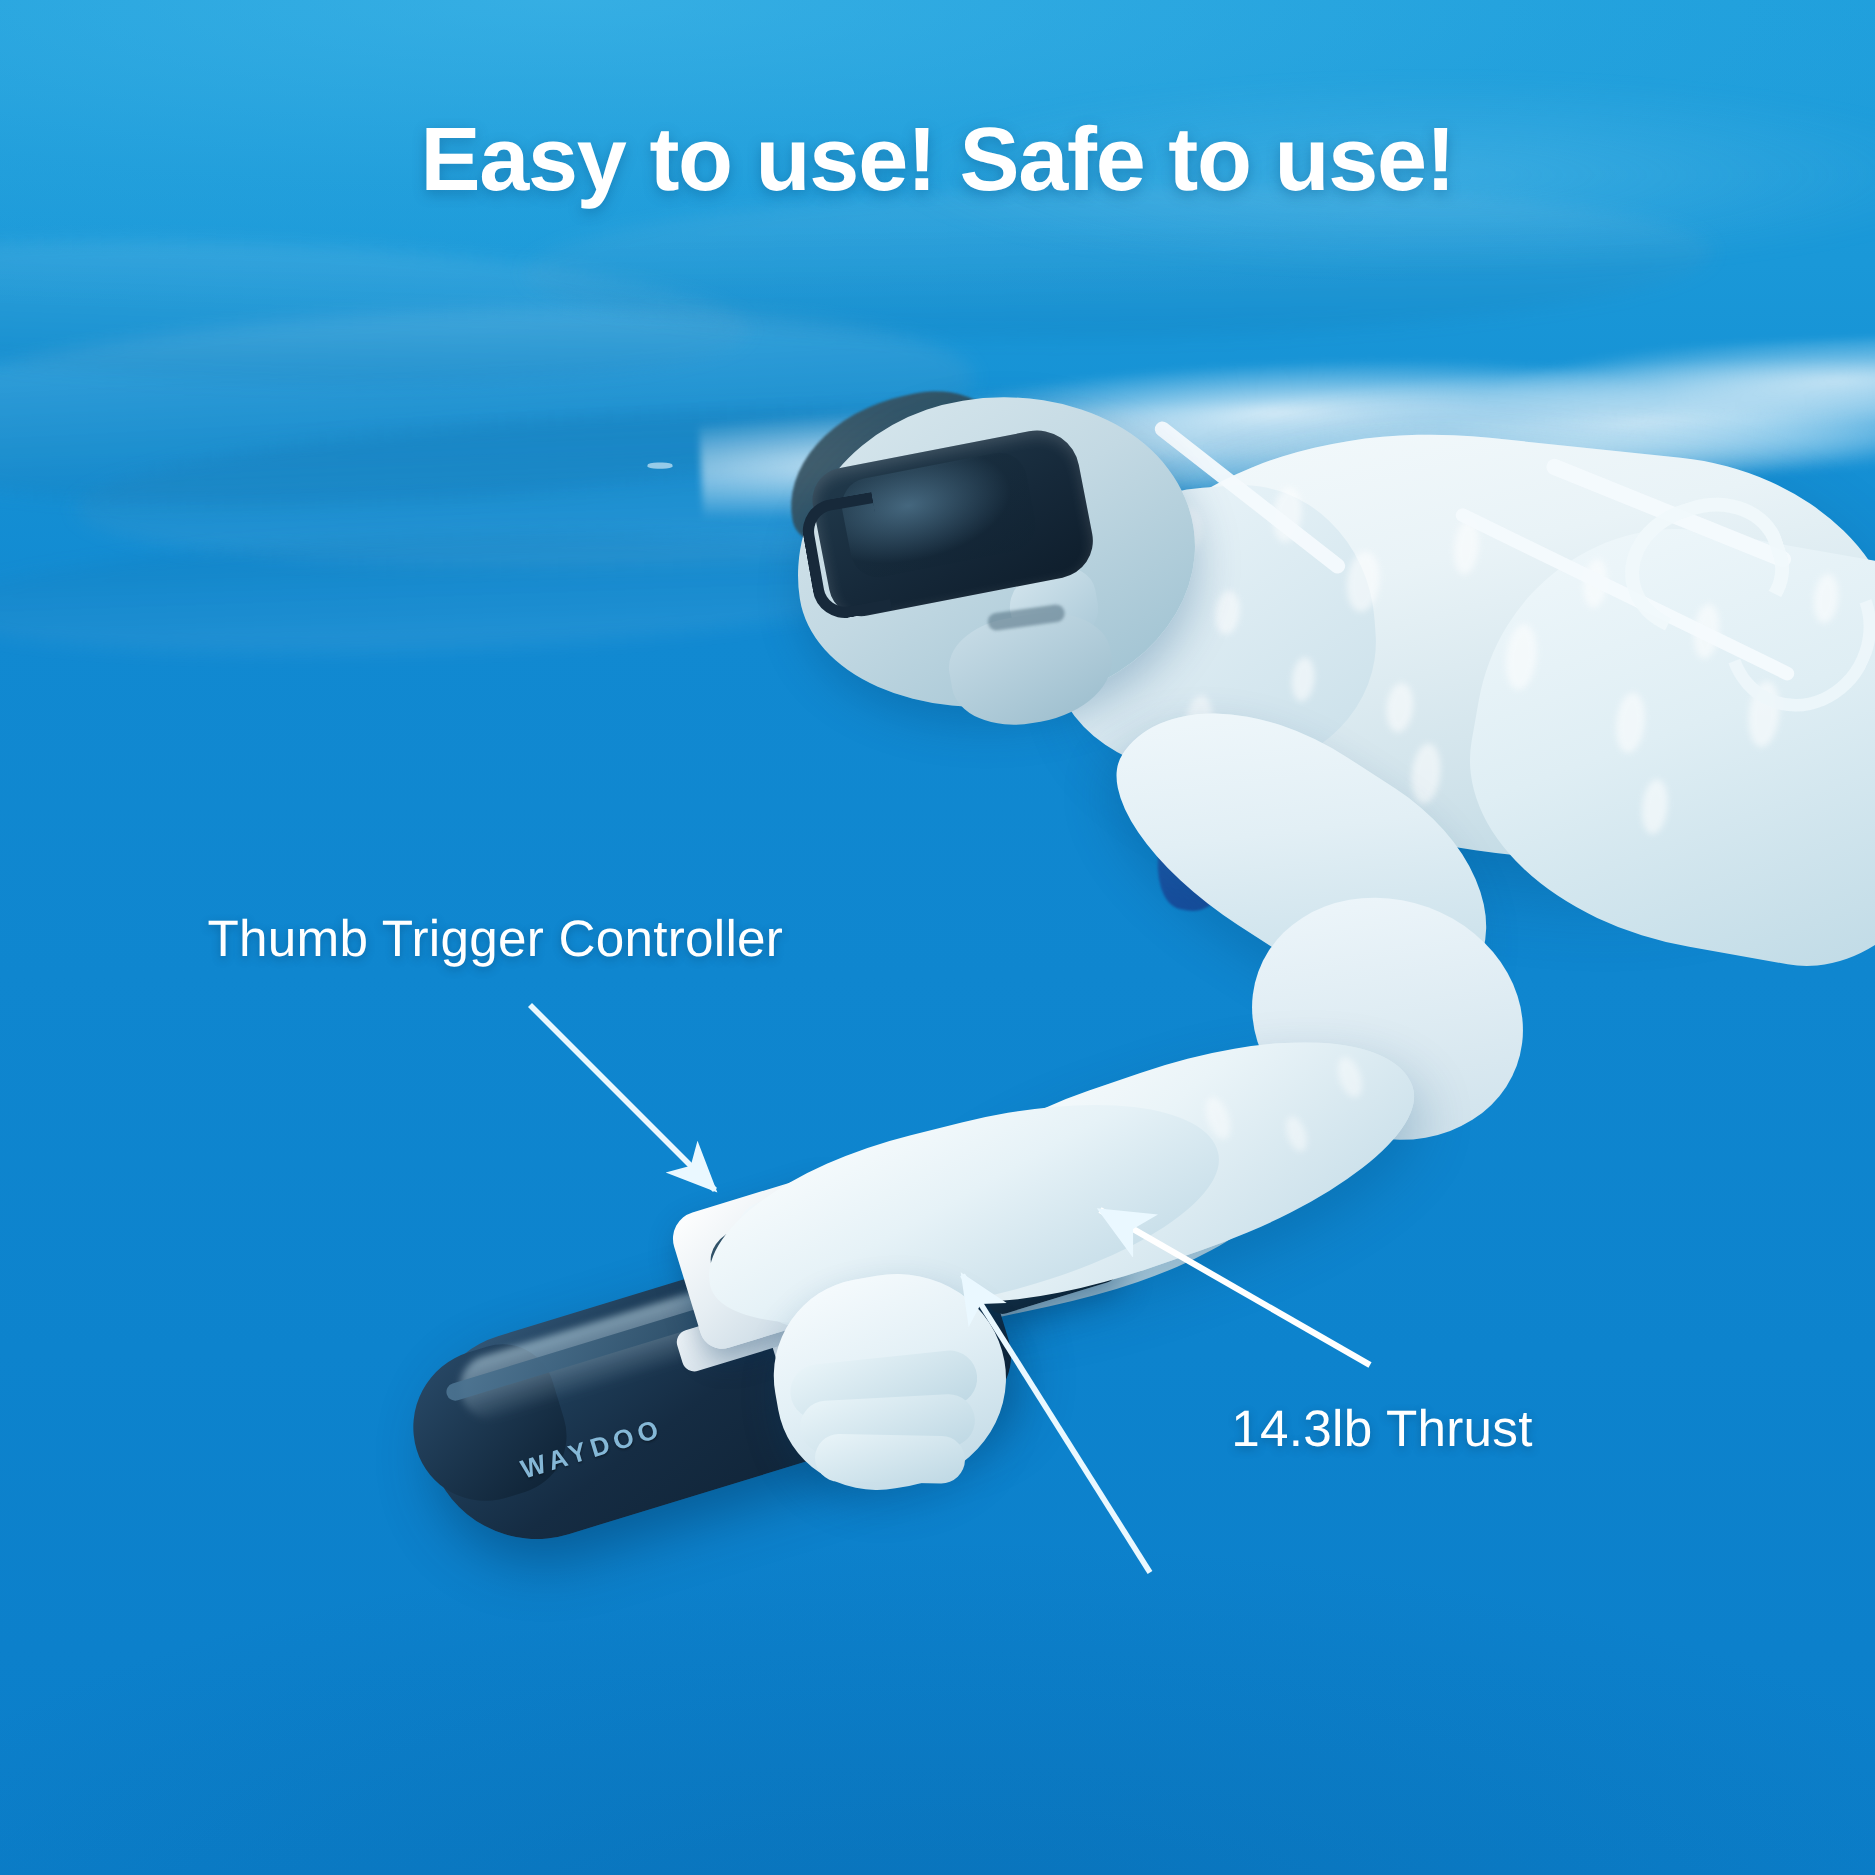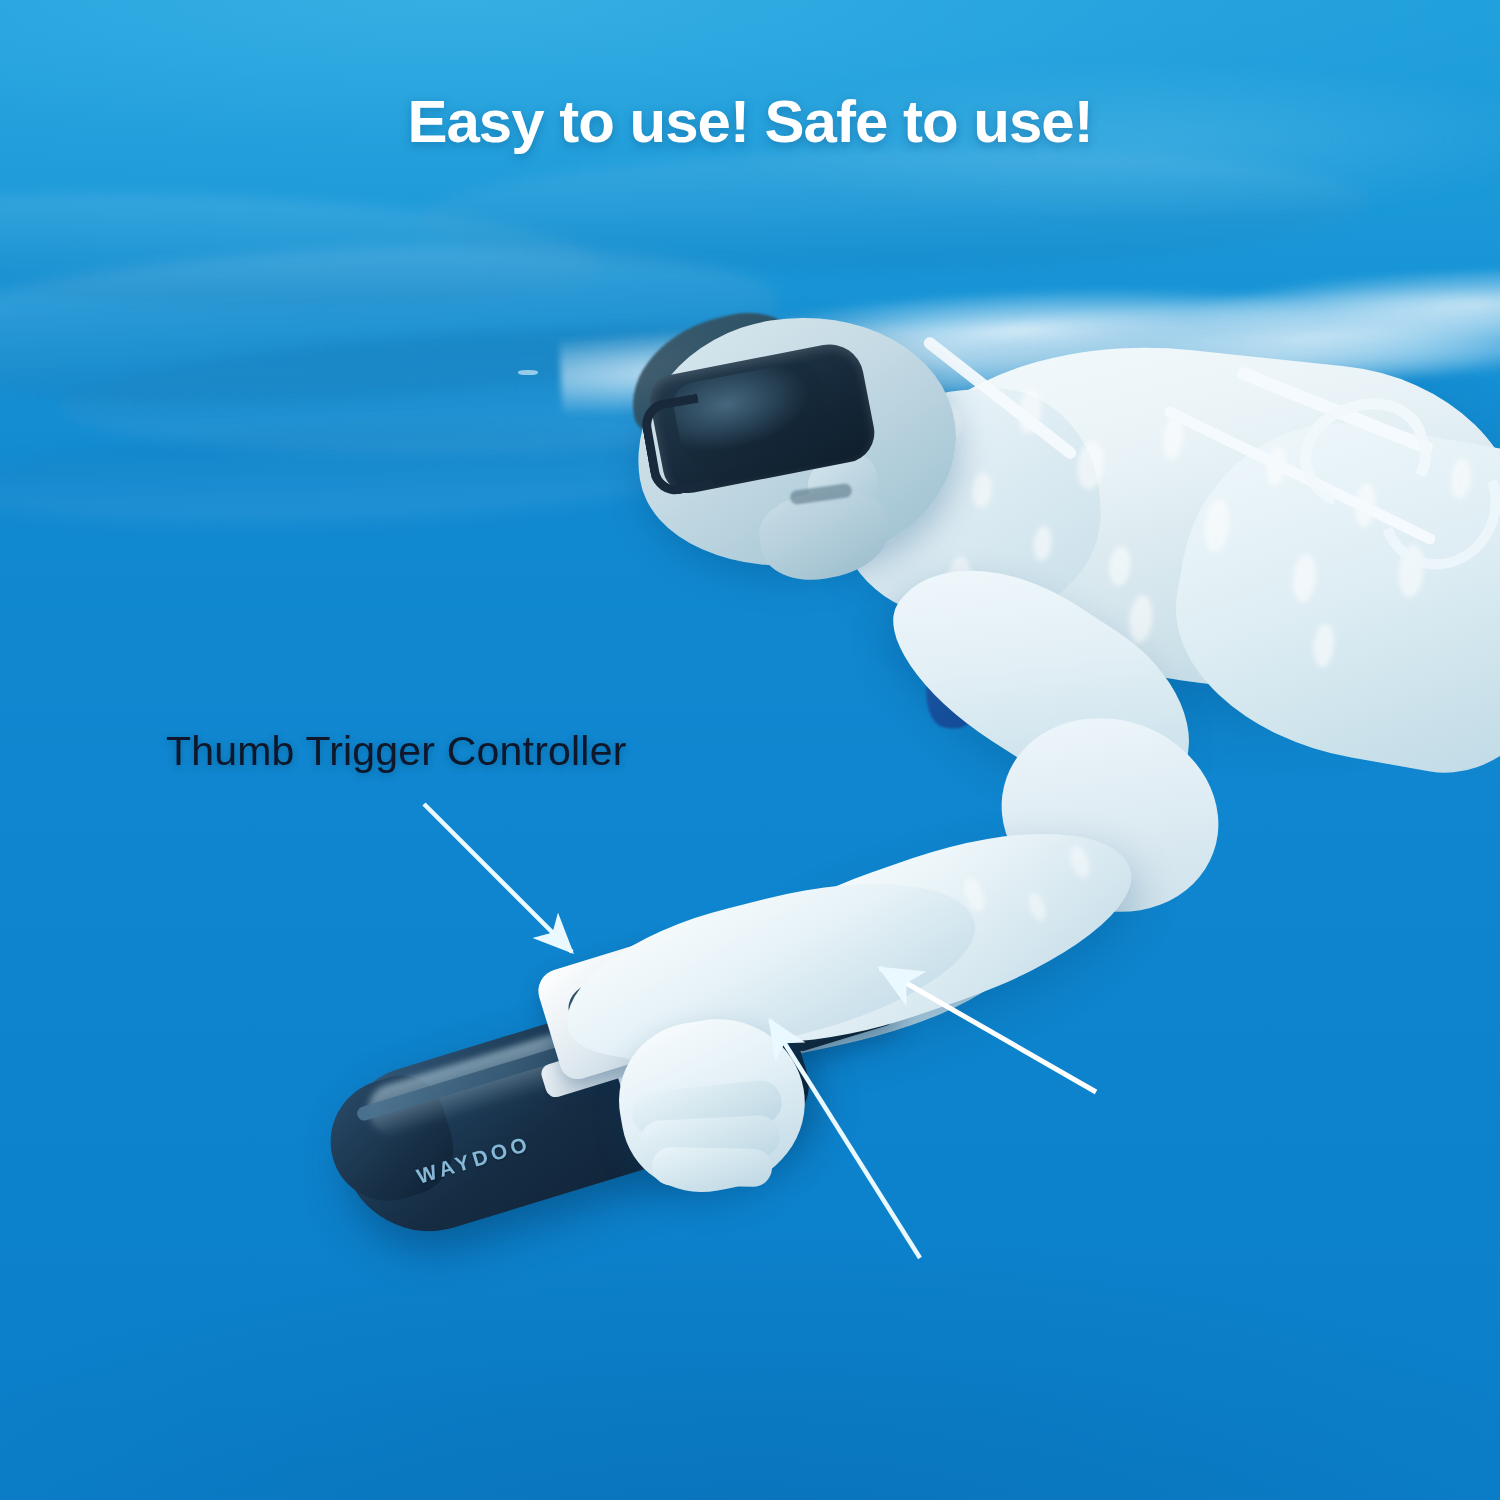--- a/index.html
+++ b/index.html
@@ -388,30 +388,30 @@
     border-radius:50%;
     background:radial-gradient(circle at 35% 35%,#ff7d9e,#b3265a);
     transform:rotate(-17deg);opacity:.95;
   }
 
   
   .headline{
     position:absolute;left:0;top:92px;width:1500px;
     text-align:center;
     color:#ffffff;
-    font-size:60px;
+    font-size:72px;
     font-weight:700;
     letter-spacing:-1px;
     line-height:1;
     text-shadow:0 3px 10px rgba(7,72,120,.35);
     white-space:nowrap;
   }
   .callout{
     position:absolute;
-    color:#0f172a;
+    color:#ffffff;
     font-size:41px;
     font-weight:400;
     letter-spacing:.2px;
     white-space:nowrap;
     text-shadow:0 2px 7px rgba(6,62,105,.40);
   }
   .c-thumb{left:166px;top:728px;}
   .c-thrust{left:985px;top:1120px;}
   .c-finger{left:677px;top:1268px;}
 
@@ -516,14 +516,15 @@
     <line x1="424" y1="804" x2="572" y2="952" stroke="#eaf8ff" stroke-width="4.5" marker-end="url(#ah)"></line>
 
     <line x1="1096" y1="1092" x2="880" y2="968" stroke="#ffffff" stroke-width="5" marker-end="url(#ah)"></line>
 
     <line x1="920" y1="1258" x2="770" y2="1020" stroke="#eaf8ff" stroke-width="4.5" marker-end="url(#ah)"></line>
   </svg>
 
   <div class="headline">Easy to use! Safe to use!</div>
 
   <div class="callout c-thumb">Thumb Trigger Controller</div>
+  <div class="callout c-thrust">14.3lb Thrust</div>
 
 </div>
 
 </body></html>

